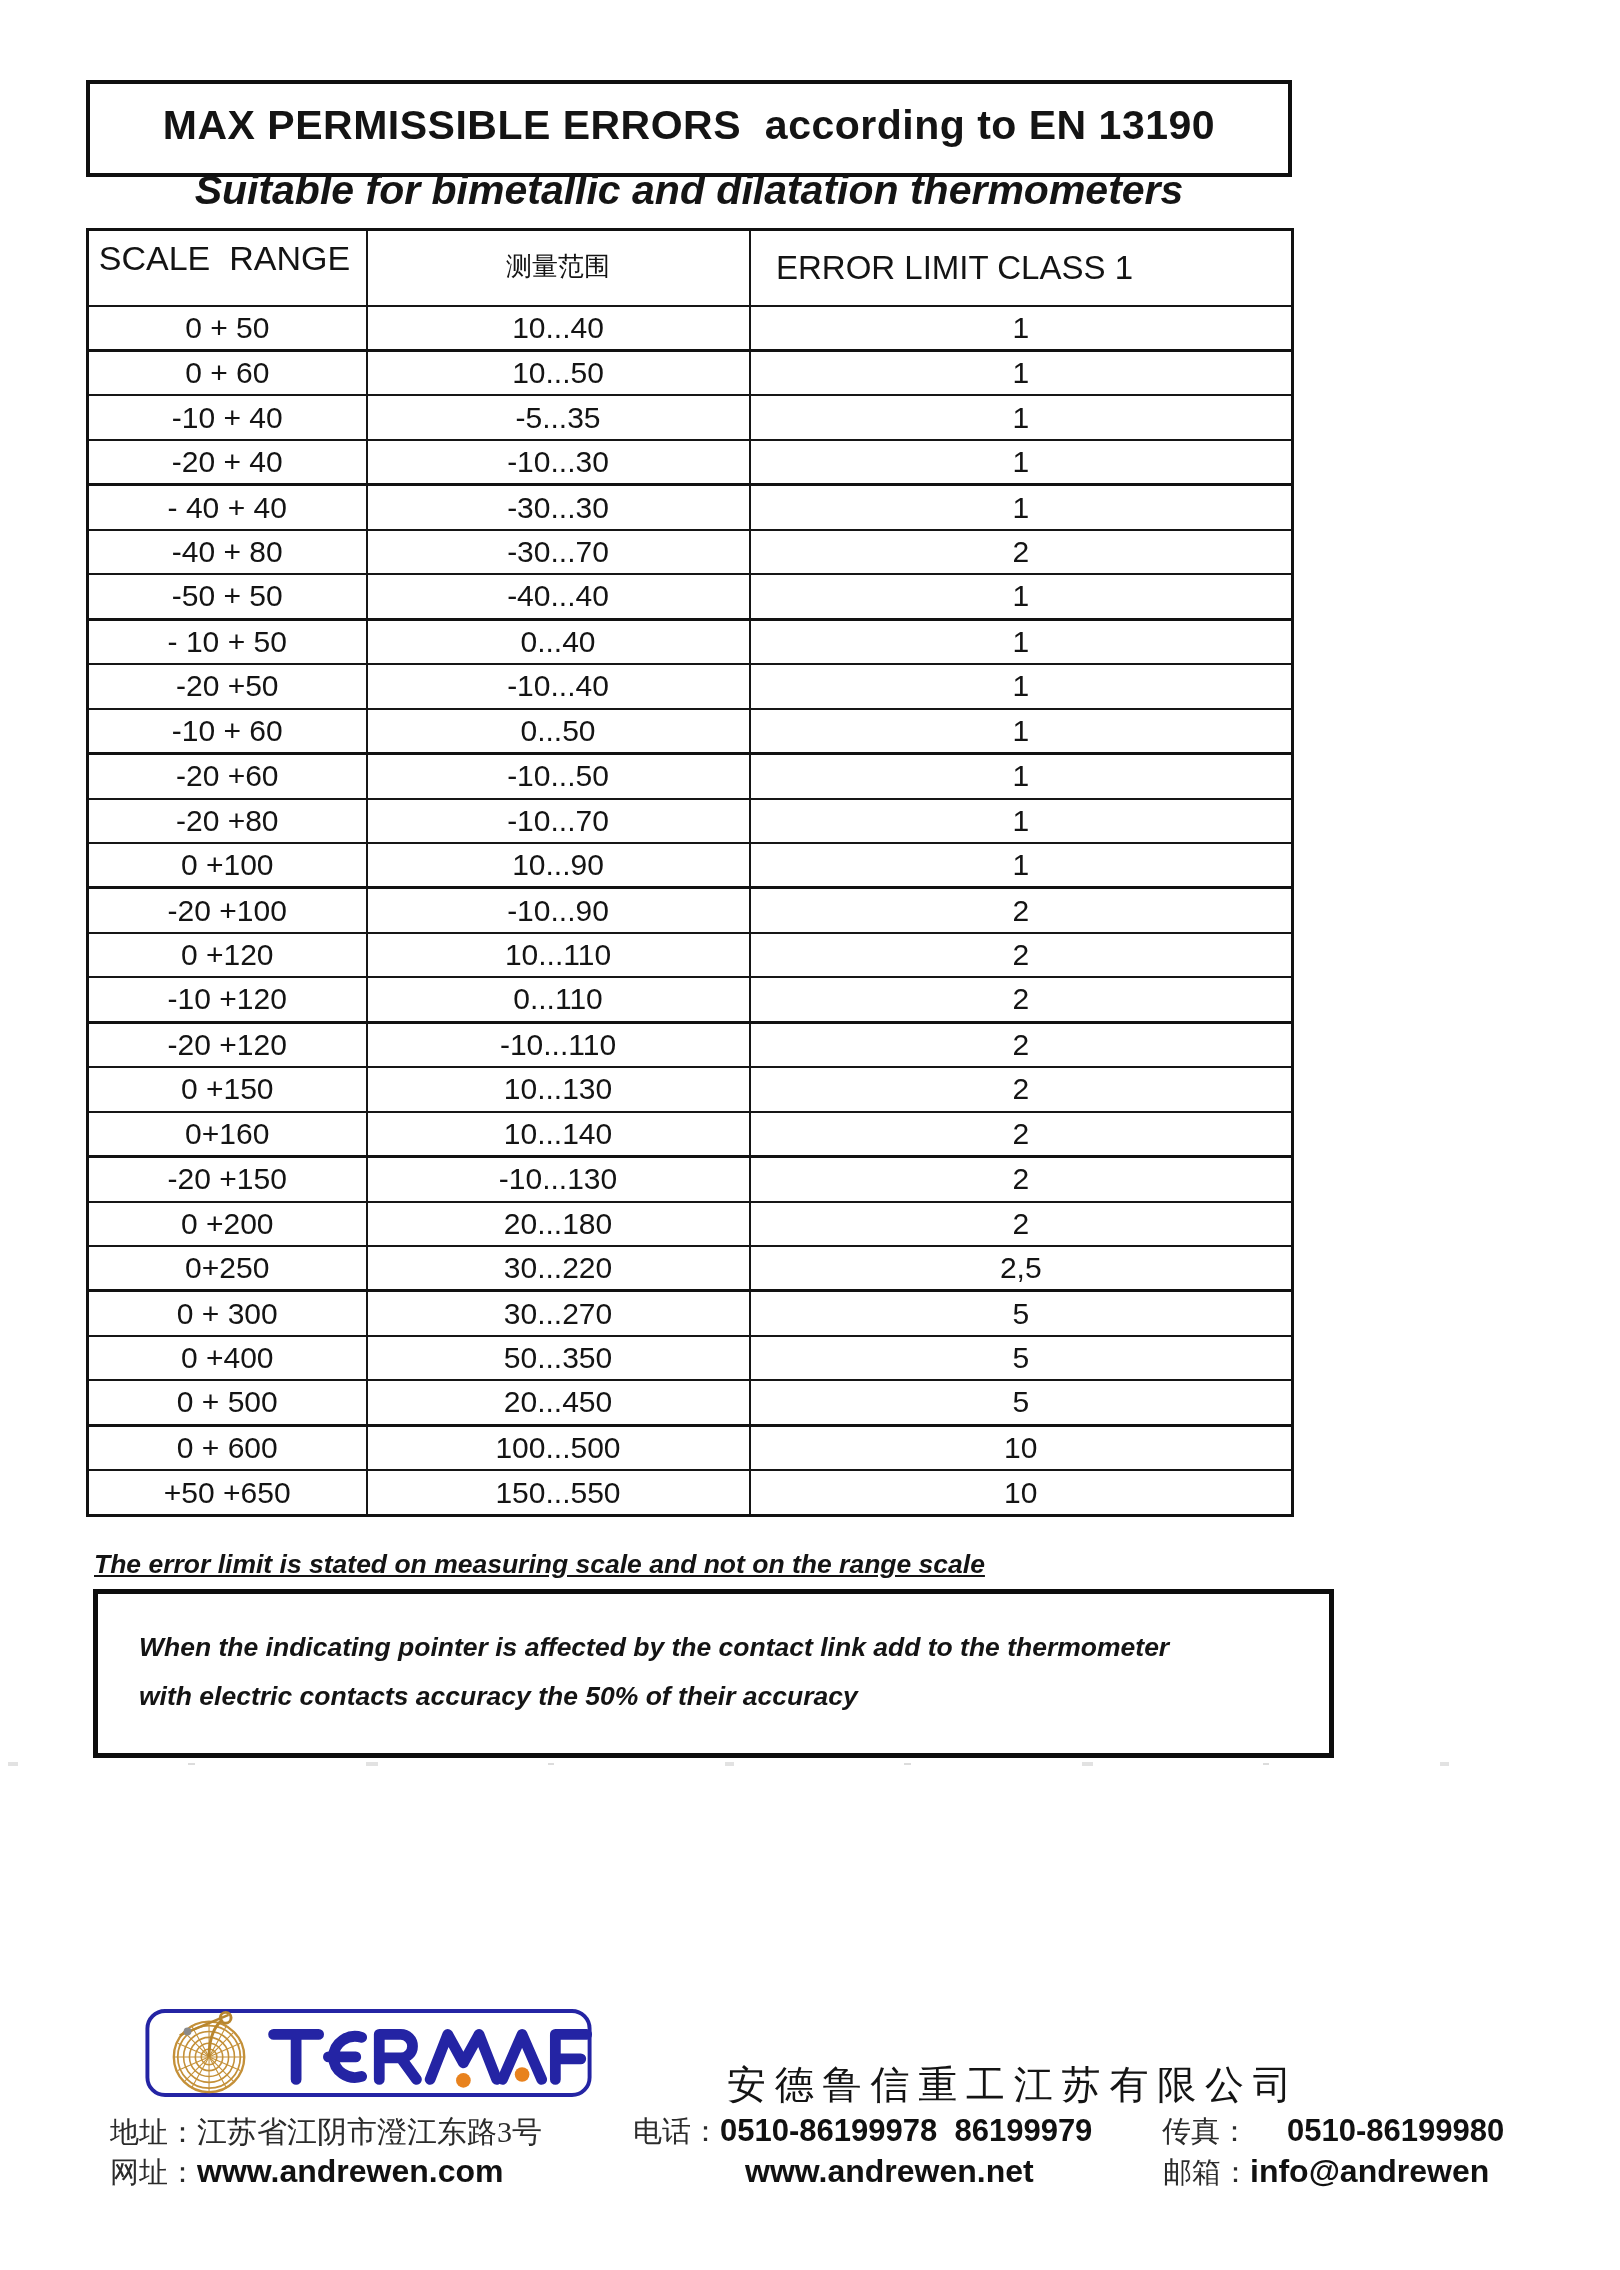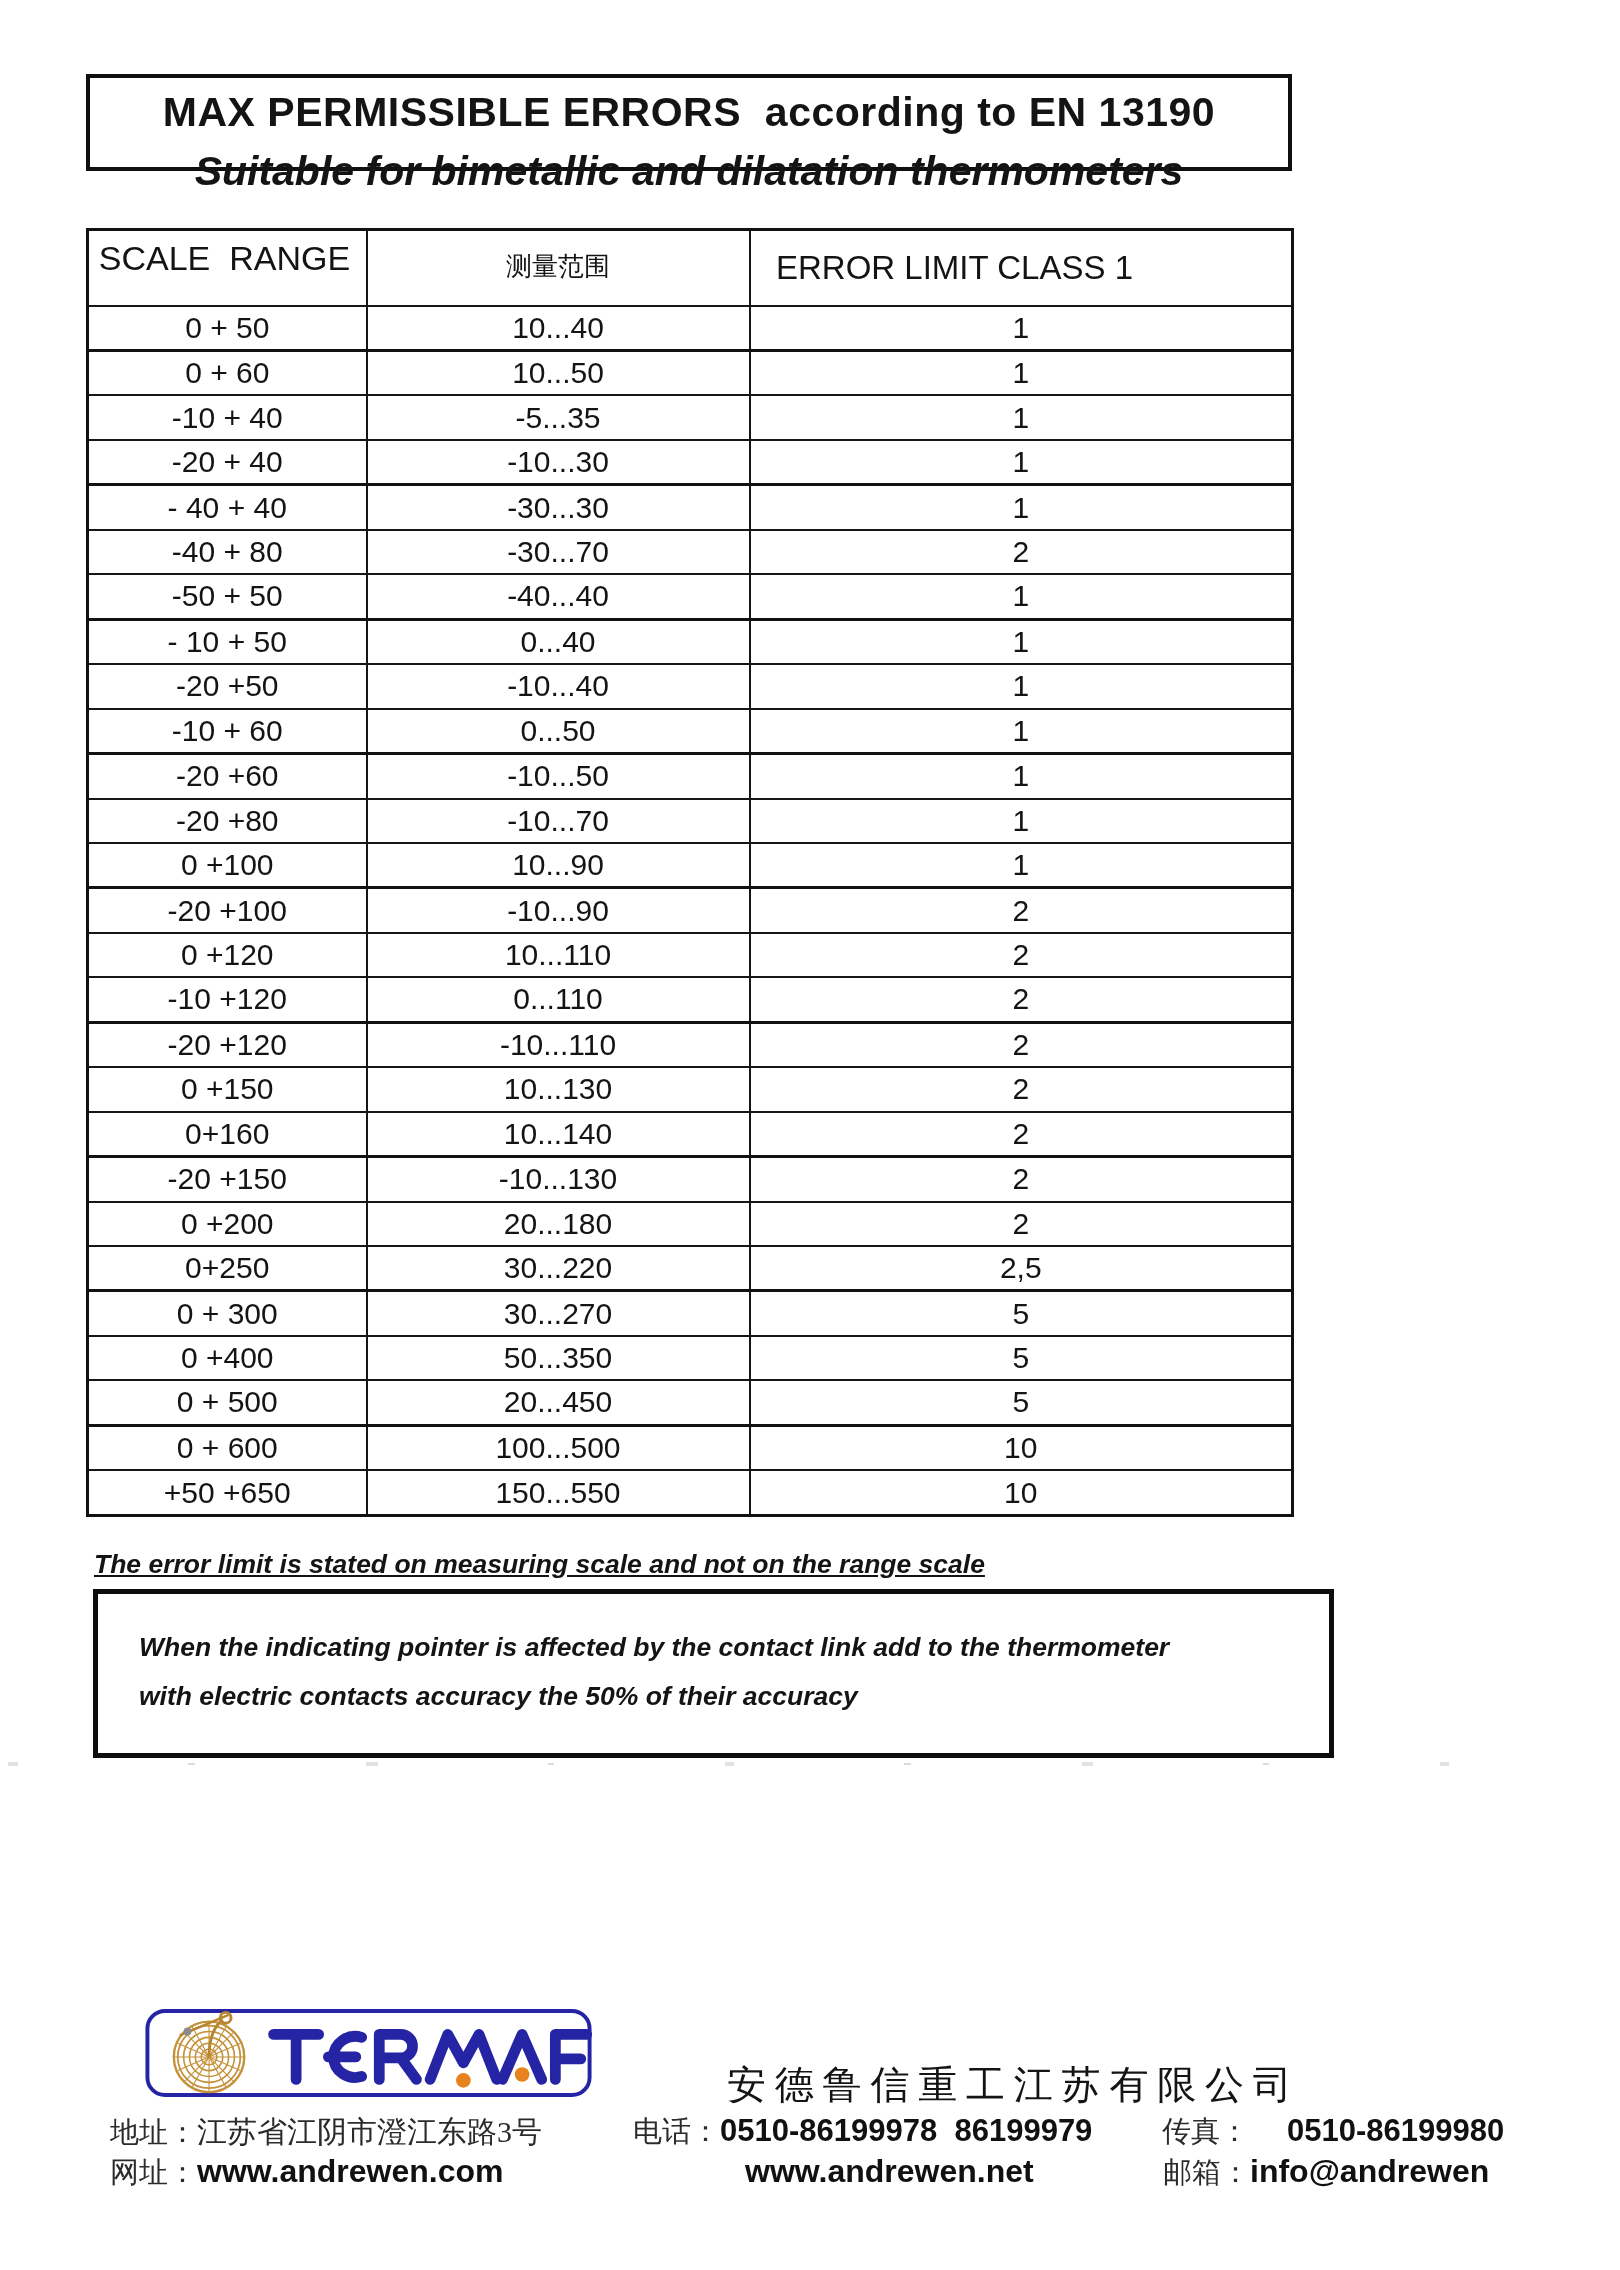--- a/index.html
+++ b/index.html
@@ -1,24 +1,24 @@
 <!DOCTYPE html>
 <html><head>
 <meta charset="utf-8">
 <style>
   * { margin:0; padding:0; box-sizing:border-box; }
   html,body { background:#ffffff; }
   body { font-family:"Liberation Sans", sans-serif; color:#141414; }
   .page { position:relative; width:1620px; height:2270px; background:#ffffff; overflow:hidden; }
 
   
-  .title-box { position:absolute; left:86px; top:74px; width:1206px; height:97px;
-               border:4.9px solid #0f0f0f; text-align:center; padding-top:11px; }
+  .title-box { position:absolute; left:86px; top:80px; width:1206px; height:97px;
+               border:4.9px solid #0f0f0f; text-align:center; padding-top:18px; }
   .title-line1 { font-size:41px; font-weight:bold; white-space:pre; letter-spacing:0.5px; }
-  .title-line2 { font-size:41px; font-weight:bold; font-style:italic; margin-top:12px; }
+  .title-line2 { font-size:41px; font-weight:bold; font-style:italic; margin-top:18px; }
 
   
   table.err-table { position:absolute; left:86px; top:228px; width:1206px; height:1289px;
                     border-collapse:collapse; table-layout:fixed; }
   table.err-table th, table.err-table td { border:2.9px solid #161616; }
   table.err-table { border:3.9px solid #111; }
   thead tr { height:76px; }
   th { font-weight:400; }
   th.h1 { vertical-align:top; text-align:left; padding:7.8px 0 0 9.8px; font-size:34px; white-space:pre; }
   th.h2 { vertical-align:top; text-align:center; padding-top:17.6px; font-size:26px; }

